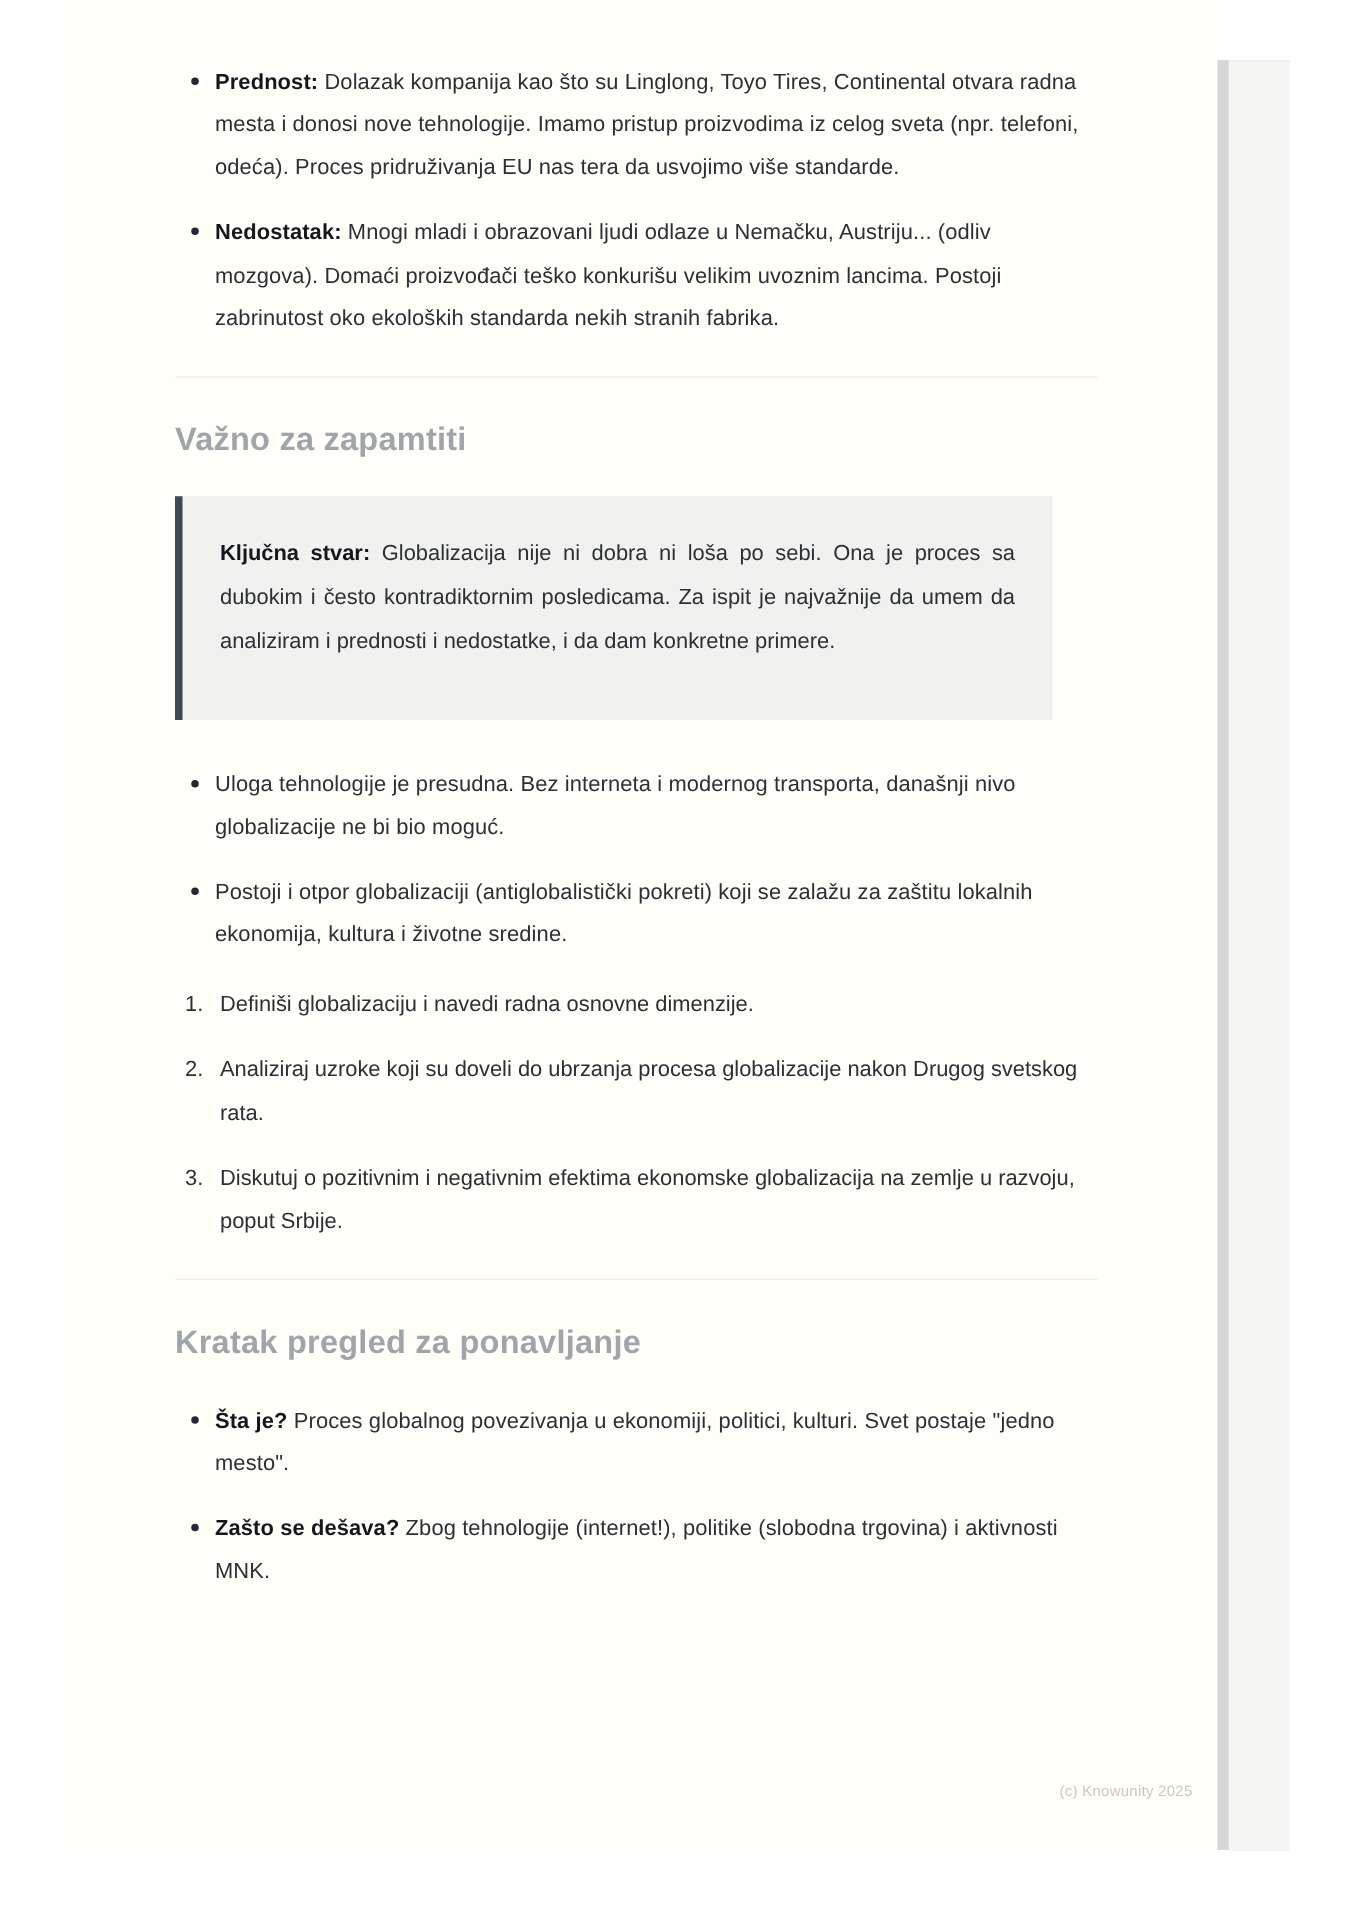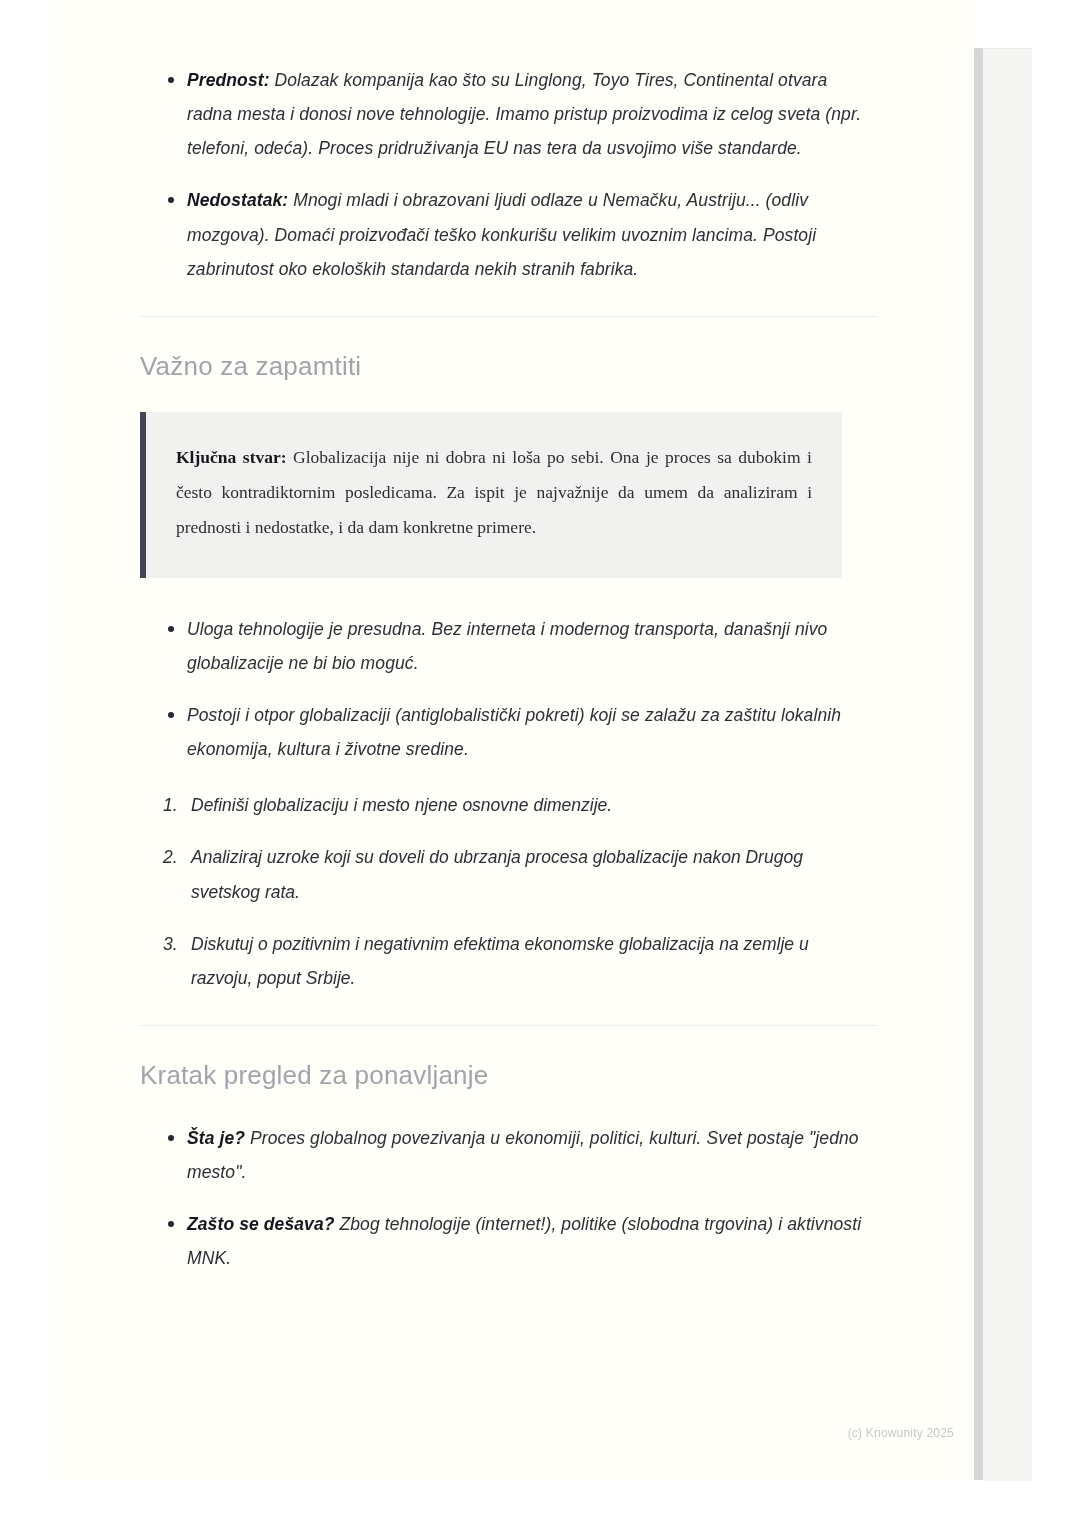--- a/index.html
+++ b/index.html
@@ -54,24 +54,23 @@
 
   
   #content {
     position: absolute;
     left: 90px;
     top: 48px;
     width: 740px;
   }
 
   ul.bullets, ol.numbers {
-    margin: 15px;
+    margin: 0;
     padding: 0;
     list-style: none;
-    font-style: italic;
   }
   ul.bullets > li {
     position: relative;
     padding-left: 32px;
     margin-bottom: 18px;
     font-size: 17.5px;
     line-height: 1.95;
     color: #2b2f36;
     letter-spacing: 0.1px;
   }
@@ -93,35 +92,34 @@
 
   hr.rule {
     border: 0;
     border-top: 1.5px solid #ededeb;
     margin: 30px 0 0 0;
     width: 738px;
   }
 
   h2.section-heading {
     font-size: 26px;
-    font-weight: normal;
+    font-weight: bold;
     color: #a0a5ab;
     margin: 34px 0 30px 0;
     letter-spacing: 0.2px;
   }
 
   
   .callout {
     background: #f1f1ef;
     border-left: 6px solid #3f4753;
-    padding: 28px 30px 33px 30px;
+    padding: 28px 30px 46px 30px;
     margin: 0 0 34px 0;
     width: 702px;
     box-sizing: border-box;
-    font-family: Liberation Serif, serif;
   }
   .callout p {
     margin: 0;
     font-size: 17.5px;
     line-height: 2.0;
     color: #2b2f36;
     text-align: justify;
   }
 
   
@@ -187,21 +185,21 @@
       <p><span class="lbl">Ključna stvar:</span><span> Globalizacija nije ni dobra ni loša po sebi. Ona je proces sa dubokim i često kontradiktornim posledicama. Za ispit je najvažnije da umem da analiziram i prednosti i nedostatke, i da dam konkretne primere.</span></p>
     </div>
 
     <ul class="bullets">
       <li>Uloga tehnologije je presudna. Bez interneta i modernog transporta, današnji nivo globalizacije ne bi bio moguć.</li>
       <li>Postoji i otpor globalizaciji (antiglobalistički pokreti) koji se zalažu za zaštitu lokalnih ekonomija, kultura i životne sredine.</li>
     </ul>
 
 
     <ol class="numbers">
-      <li>Definiši globalizaciju i mesto njene osnovne dimenzije.</li>
+      <li>Definiši globalizaciju i navedi radna osnovne dimenzije.</li>
       <li>Analiziraj uzroke koji su doveli do ubrzanja procesa globalizacije nakon Drugog svetskog rata.</li>
       <li>Diskutuj o pozitivnim i negativnim efektima ekonomske globalizacija na zemlje u razvoju, poput Srbije.</li>
     </ol>
 
     <hr class="rule">
 
     <h2 class="section-heading">Kratak pregled za ponavljanje</h2>
 
     <ul class="bullets">
       <li>

